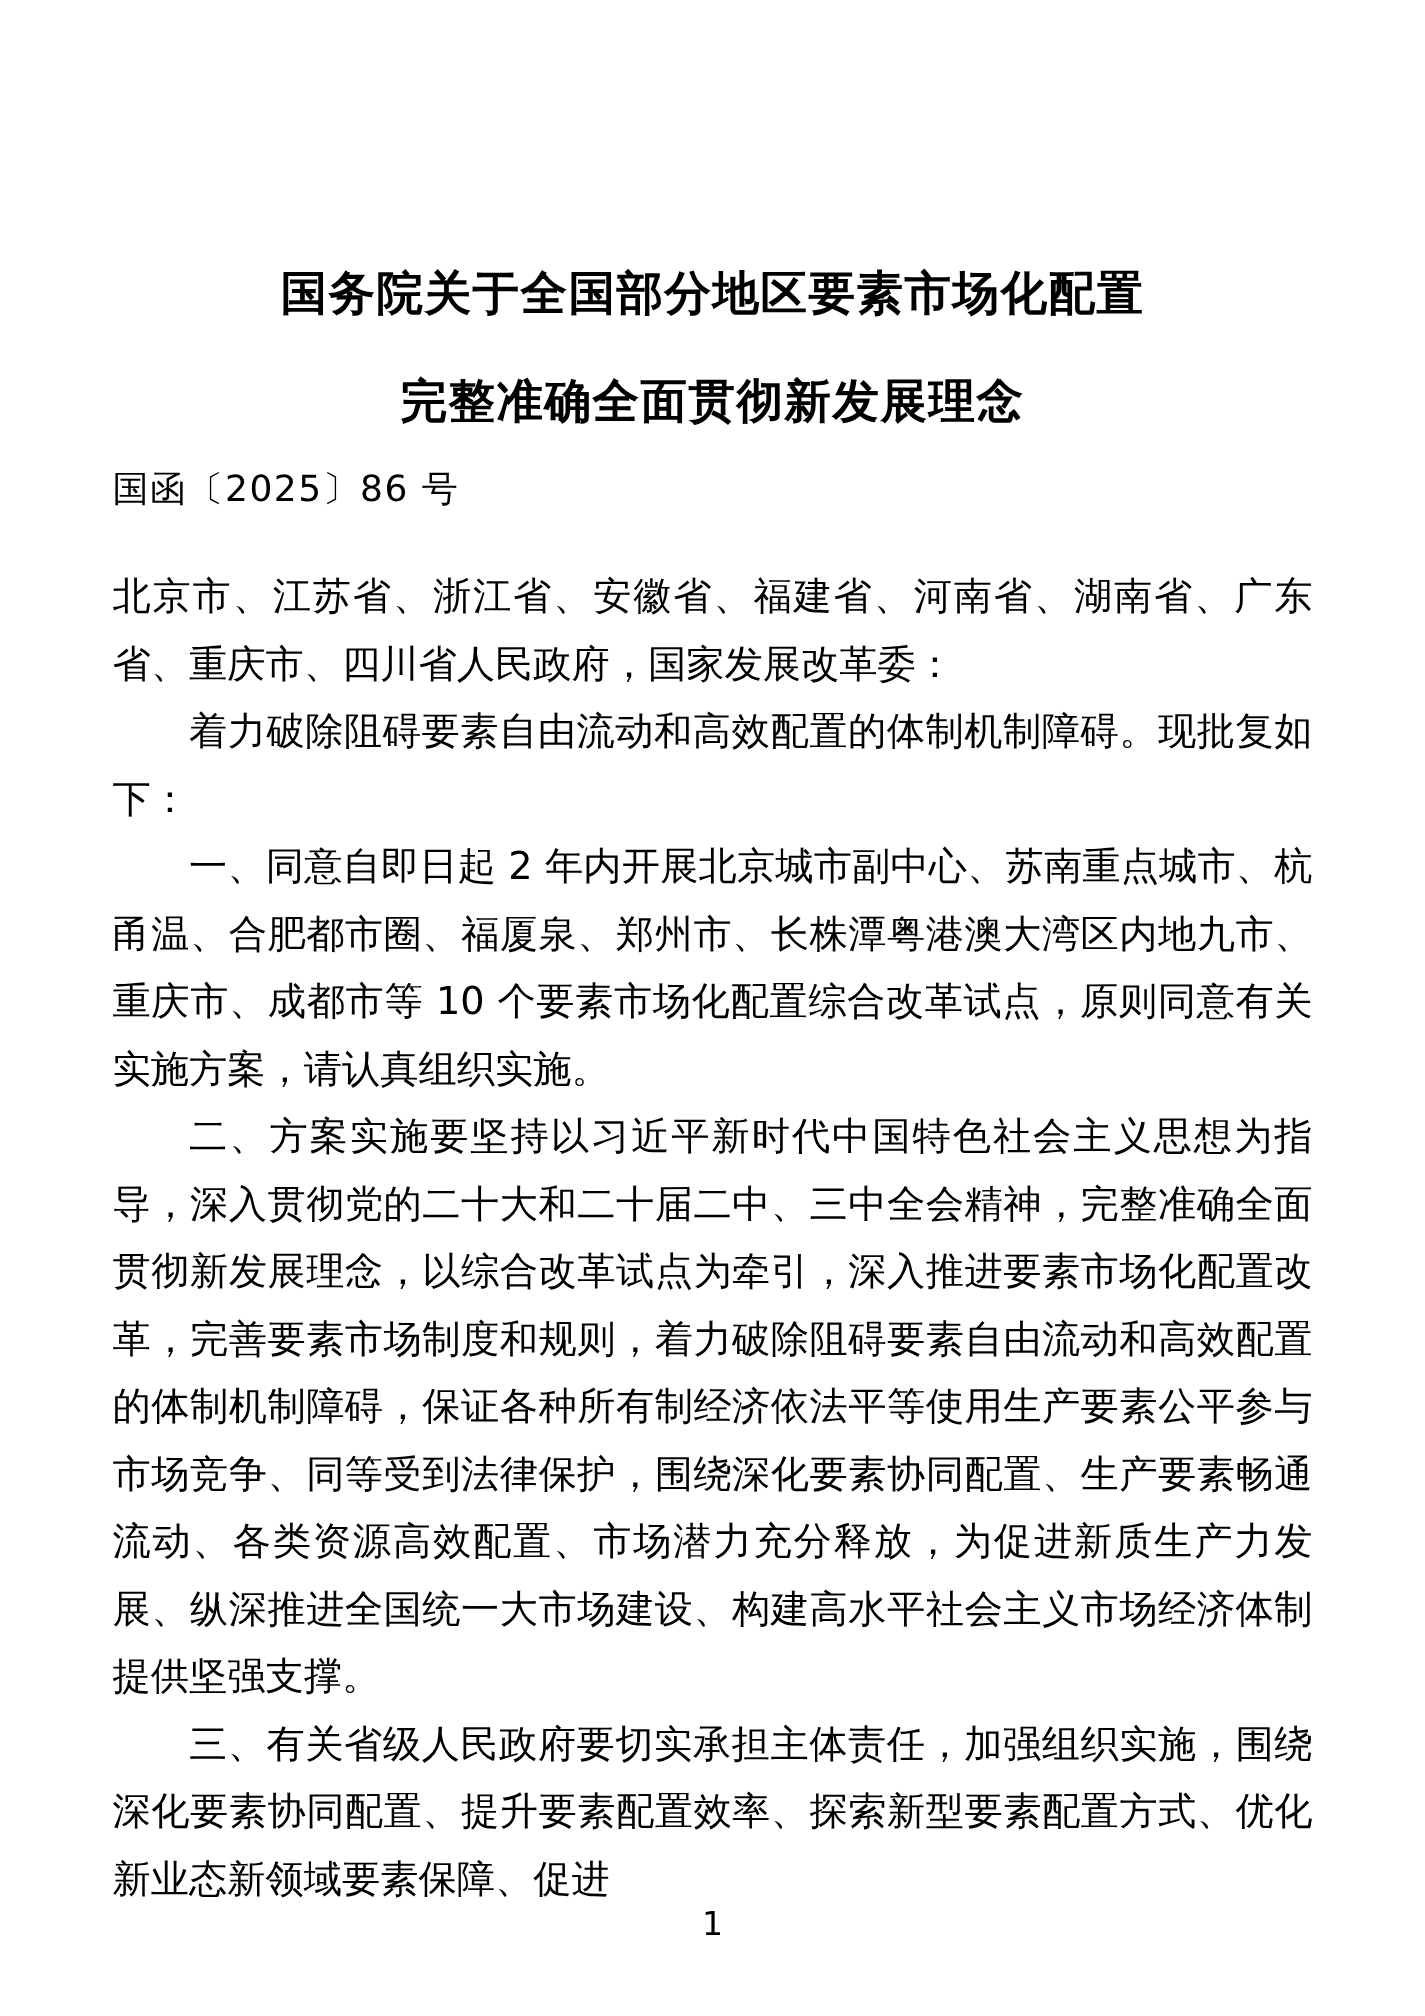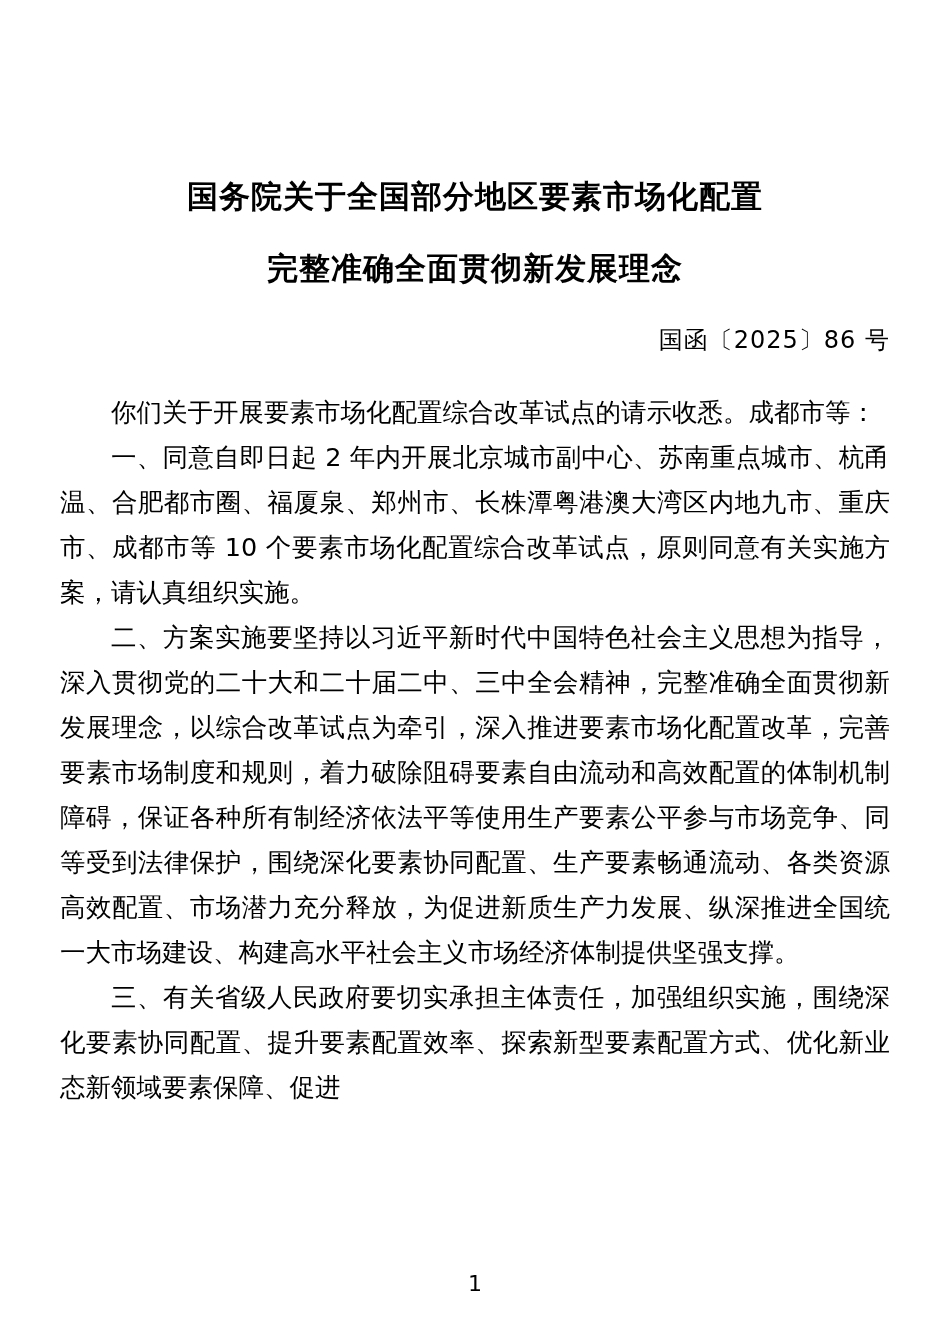--- a/index.html
+++ b/index.html
@@ -13,40 +13,39 @@
     font-family: "Liberation Serif", serif;
     color: #000000;
     position: relative;
     overflow: hidden;
   }
   .page {
     position: relative;
     width: 950px;
     height: 1344px;
     box-sizing: border-box;
-    padding: 0 60px;
+    padding: 0 75px;
   }
   .title-block {
     padding-top: 160px;
     text-align: center;
   }
   .doc-title-line {
     font-family: "DejaVu Sans", sans-serif;
     font-weight: bold;
     font-size: 31px;
     line-height: 72px;
     letter-spacing: 1px;
     white-space: nowrap;
   }
   .doc-number {
-    text-align: right;
+    text-align: left;
     font-family: "DejaVu Sans", sans-serif;
     font-size: 24px;
     line-height: 44px;
-    margin-top: 14px;
     letter-spacing: 1px;
   }
   .body-block {
     margin-top: 28px;
   }
   .para {
     font-family: "DejaVu Sans", sans-serif;
     font-size: 25.5px;
     line-height: 45px;
     text-align: justify;
@@ -73,21 +72,22 @@
 <div class="page">
 
   <div class="title-block">
     <div class="doc-title-line">国务院关于全国部分地区要素市场化配置</div>
     <div class="doc-title-line">完整准确全面贯彻新发展理念</div>
   </div>
 
   <div class="doc-number">国函〔2025〕86 号</div>
 
   <div class="body-block">
-    <p class="para indent">你们关于开展要素市场化配置综合改革试点的请示收悉。成都市等：</p>
+    <p class="para">北京市、江苏省、浙江省、安徽省、福建省、河南省、湖南省、广东省、重庆市、四川省人民政府，国家发展改革委：</p>
+    <p class="para indent">着力破除阻碍要素自由流动和高效配置的体制机制障碍。现批复如下：</p>
     <p class="para indent">一、同意自即日起 2 年内开展北京城市副中心、苏南重点城市、杭甬温、合肥都市圈、福厦泉、郑州市、长株潭粤港澳大湾区内地九市、重庆市、成都市等 10 个要素市场化配置综合改革试点，原则同意有关实施方案，请认真组织实施。</p>
     <p class="para indent">二、方案实施要坚持以习近平新时代中国特色社会主义思想为指导，深入贯彻党的二十大和二十届二中、三中全会精神，完整准确全面贯彻新发展理念，以综合改革试点为牵引，深入推进要素市场化配置改革，完善要素市场制度和规则，着力破除阻碍要素自由流动和高效配置的体制机制障碍，保证各种所有制经济依法平等使用生产要素公平参与市场竞争、同等受到法律保护，围绕深化要素协同配置、生产要素畅通流动、各类资源高效配置、市场潜力充分释放，为促进新质生产力发展、纵深推进全国统一大市场建设、构建高水平社会主义市场经济体制提供坚强支撑。</p>
     <p class="para indent">三、有关省级人民政府要切实承担主体责任，加强组织实施，围绕深化要素协同配置、提升要素配置效率、探索新型要素配置方式、优化新业态新领域要素保障、促进</p>
   </div>
 
   <div class="page-number">1</div>
 
 </div>
 
 </body></html>

